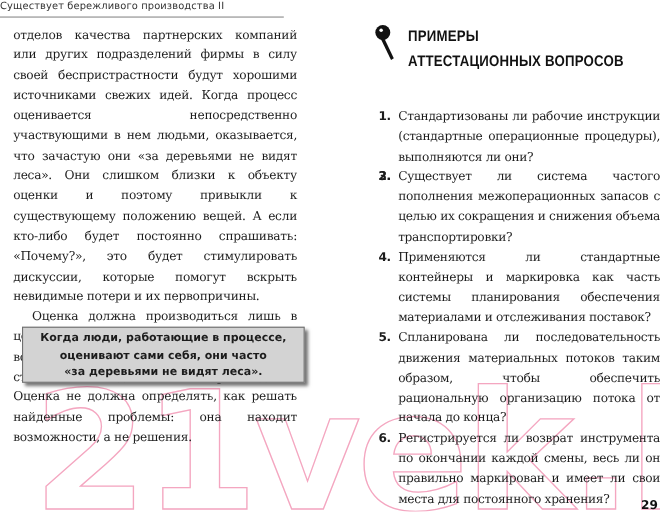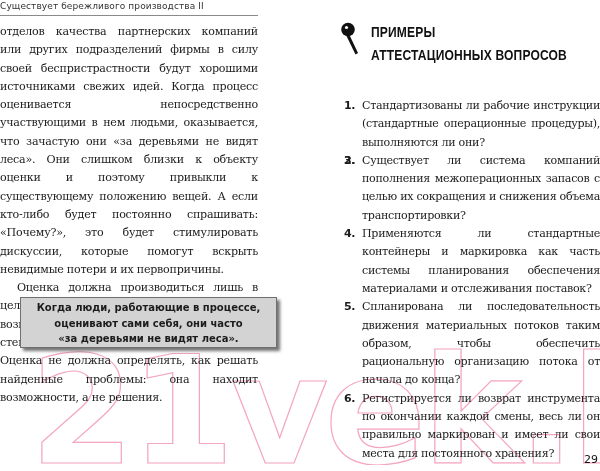--- a/index.html
+++ b/index.html
@@ -15,21 +15,21 @@
     position: absolute; left: 0; top: 1px; width: 257px;
     font-family: "DejaVu Sans", sans-serif; font-size: 9px; color: #333; letter-spacing: 0.1px;
     white-space: nowrap;
   }
   .head-rule {
     position: absolute; left: 0; top: 15px; width: 258px; height: 1px; background: #8a8a8a;
   }
   .left-col {
     position: absolute; left: 0; top: 23px; width: 258px;
     font-family: "DejaVu Serif", serif; font-size: 11.1px; line-height: 18.3px;
-    text-align: justify; z-index: 1; letter-spacing: -0.25px;
+    text-align: justify; z-index: 1; letter-spacing: -0.25px; padding-left: 12px;
   }
   .left-col p { margin: 0; }
   .left-col p.indent { text-indent: 17px; }
   .callout {
     position: absolute; left: 20px; top: 297px; width: 257px; height: 51px;
     background: #d3d3d3; border: 1px solid #6f6f6f;
     box-shadow: 3px 3px 3px rgba(0,0,0,0.55);
     font-family: "DejaVu Sans", sans-serif; font-weight: bold; font-size: 10px;
     line-height: 15.5px; text-align: center; padding-top: 2px; box-sizing: border-box; z-index: 2;
   }
@@ -46,21 +46,21 @@
     font-family: "DejaVu Serif", serif; font-size: 11.1px; line-height: 18.3px; z-index: 1;
     letter-spacing: -0.3px;
   }
   .questions li { position: relative; padding-left: 18px; text-align: justify; }
   .q-num {
     position: absolute; left: 0; top: 0;
     font-family: "DejaVu Sans", sans-serif; font-weight: bold; font-size: 11px;
   }
   .page-number {
     position: absolute; right: 2px; top: 453px;
-    font-family: "DejaVu Sans", sans-serif; font-weight: normal; font-size: 11px; color: #111;
+    font-family: "DejaVu Sans", sans-serif; font-weight: bold; font-size: 11px; color: #111;
   }
 </style>
 </head>
 <body>
 
 <svg class="watermark" viewBox="0 0 580 120">
   <text x="0" y="118" font-family="DejaVu Sans, sans-serif" font-weight="bold" font-size="150" fill="none" stroke="#f4a6c0" stroke-width="1.2" letter-spacing="-4">21vek.by</text>
 </svg>
 
 <div class="running-head">Существует бережливого производства II</div>
@@ -84,20 +84,20 @@
 </svg>
 
 <div class="section-title">
   <div>ПРИМЕРЫ</div>
   <div>АТТЕСТАЦИОННЫХ ВОПРОСОВ</div>
 </div>
 
 <ol class="questions">
   <li><span class="q-num">1.</span><span>Стандартизованы ли рабочие инструкции (стандартные операционные процедуры), выполняются ли они?</span></li>
   <li><span class="q-num">2.</span></li>
-  <li><span class="q-num">3.</span><span>Существует ли система компаний пополнения межоперационных запасов с целью их сокращения и снижения объема транспортировки?</span></li>
+  <li><span class="q-num">3.</span><span>Существует ли система частого пополнения межоперационных запасов с целью их сокращения и снижения объема транспортировки?</span></li>
   <li><span class="q-num">4.</span><span>Применяются ли стандартные контейнеры и маркировка как часть системы планирования обеспечения материалами и отслеживания поставок?</span></li>
   <li><span class="q-num">5.</span><span>Спланирована ли последовательность движения материальных потоков таким образом, чтобы обеспечить рациональную организацию потока от начала до конца?</span></li>
   <li><span class="q-num">6.</span><span>Регистрируется ли возврат инструмента по окончании каждой смены, весь ли он правильно маркирован и имеет ли свои места для постоянного хранения?</span></li>
 
 </ol>
 
 <div class="page-number">29</div>
 
 </body></html>

